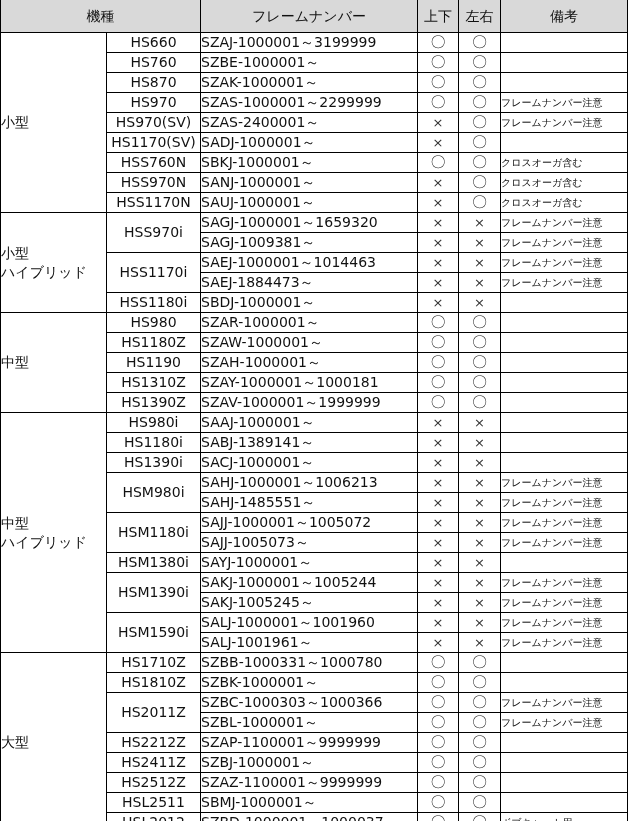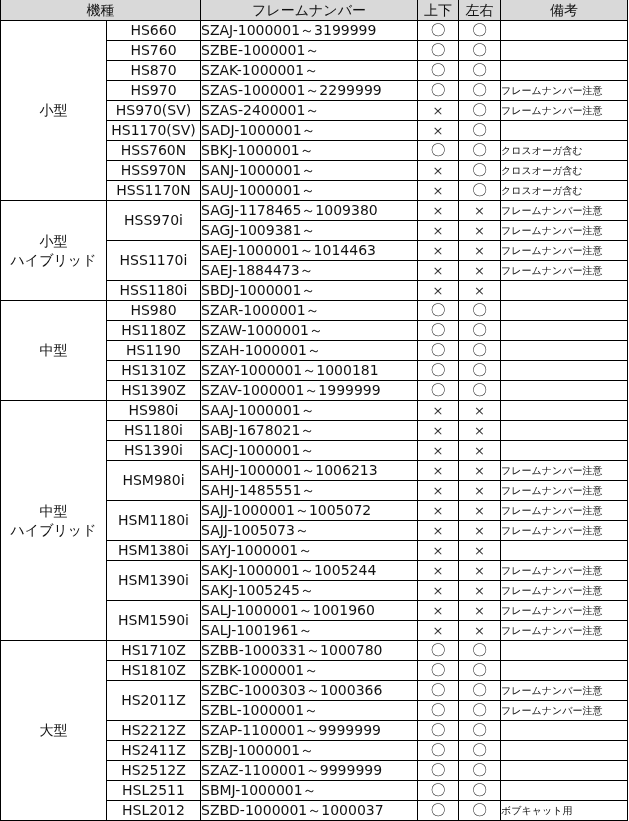--- a/index.html
+++ b/index.html
@@ -17,25 +17,25 @@
     line-height: 19px;
     overflow: hidden;
     white-space: nowrap;
     color: #111111;
   }
   table.serial-table th {
     background: #d9d9d9;
     font-weight: normal;
     font-size: 14px;
     text-align: center;
-    height: 20px;
+    height: 32px;
     border-top: none;
   }
   td.cat {
-    text-align: center;
+    text-align: left;
     font-size: 14px;
     line-height: 20px;
     white-space: normal;
     border-left: 1px solid #c8c8c8;
   }
   th.h-model { border-left: 1px solid #c8c8c8; }
   td.model { font-size: 14px; padding-left: 2px; text-align: center; }
   td.frame { font-size: 14px; padding-left: 2px; margin-top: 36px; }
   td.mark { text-align: center; font-size: 14px; }
   td.mark.circle { font-size: 15px; }
@@ -125,21 +125,21 @@
         <td class="model" rowspan="1">HSS1170N</td>
         <td class="frame">SAUJ-1000001～</td>
         <td class="mark cross">×</td>
         <td class="mark circle">〇</td>
         <td class="note">クロスオーガ含む</td>
       </tr>
       <tr>
         <td class="cat" rowspan="5" style="white-space: pre-line;">小型
 ハイブリッド</td>
         <td class="model" rowspan="2">HSS970i</td>
-        <td class="frame">SAGJ-1178465～1009380</td>
+        <td class="frame">SAGJ-1000001～1659320</td>
         <td class="mark cross">×</td>
         <td class="mark cross">×</td>
         <td class="note">フレームナンバー注意</td>
       </tr>
       <tr>
         <td class="frame">SAGJ-1009381～</td>
         <td class="mark cross">×</td>
         <td class="mark cross">×</td>
         <td class="note">フレームナンバー注意</td>
       </tr>
@@ -203,21 +203,21 @@
         <td class="cat" rowspan="12" style="white-space: pre-line;">中型
 ハイブリッド</td>
         <td class="model" rowspan="1">HS980i</td>
         <td class="frame">SAAJ-1000001～</td>
         <td class="mark cross">×</td>
         <td class="mark cross">×</td>
         <td class="note"></td>
       </tr>
       <tr>
         <td class="model" rowspan="1">HS1180i</td>
-        <td class="frame">SABJ-1678021～</td>
+        <td class="frame">SABJ-1389141～</td>
         <td class="mark cross">×</td>
         <td class="mark cross">×</td>
         <td class="note"></td>
       </tr>
       <tr>
         <td class="model" rowspan="1">HS1390i</td>
         <td class="frame">SACJ-1000001～</td>
         <td class="mark cross">×</td>
         <td class="mark cross">×</td>
         <td class="note"></td>

